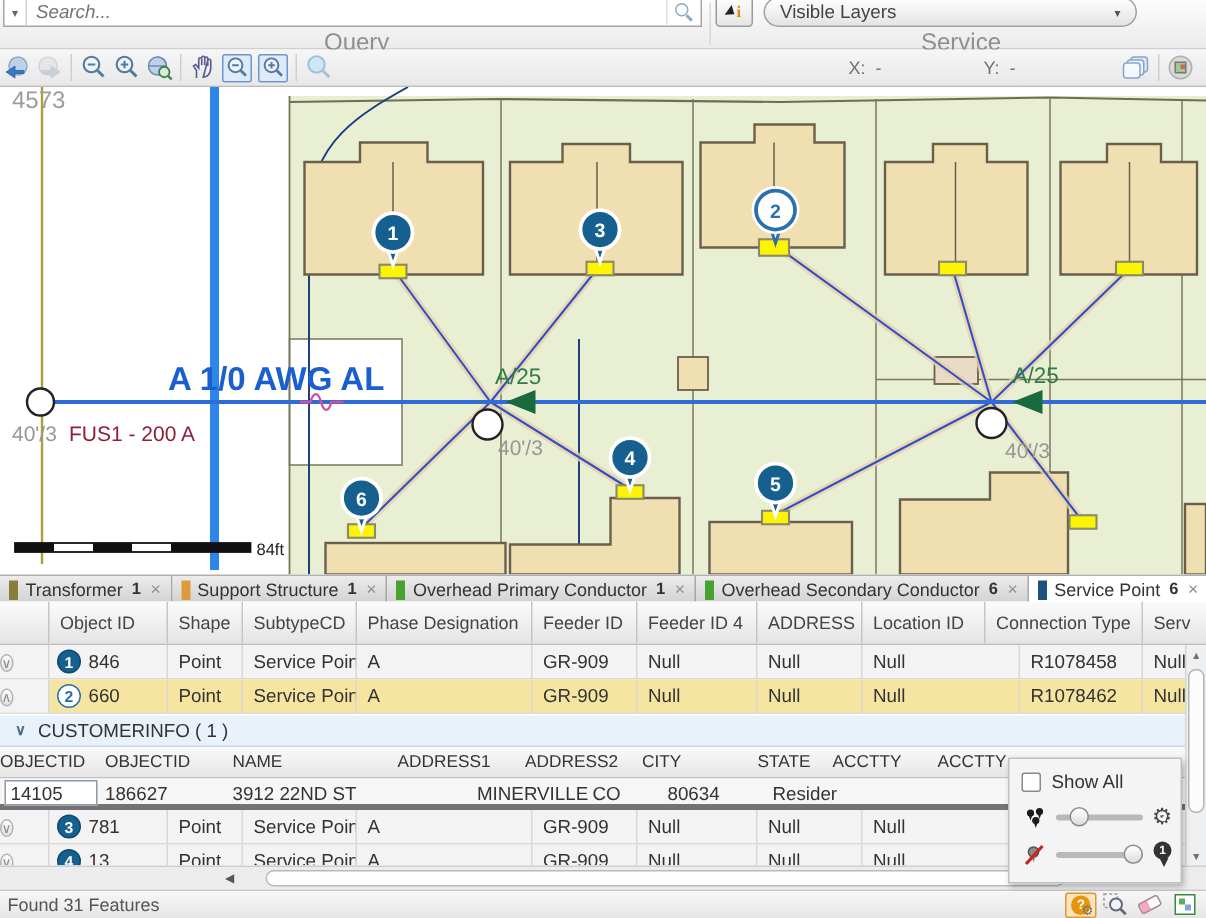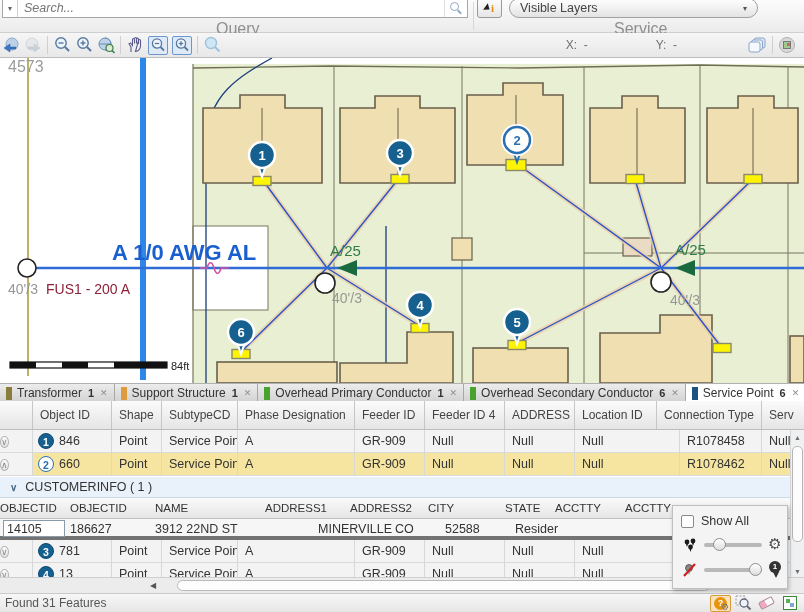--- a/index.html
+++ b/index.html
@@ -444,21 +444,21 @@
     <div class="hc s7">ACCTTY</div>
     <div class="hc s8">ACCTTY</div>
   </div>
   <div class="srow">
     <div class="dc s0" style="padding-left:3px"><span class="cellbox">14105</span></div>
     <div class="dc s1">186627</div>
     <div class="dc s3">3912 22ND ST</div>
     <div class="dc s4"></div>
     <div class="dc s5">MINERVILLE</div>
     <div class="dc s6">CO</div>
-    <div class="dc s7">52588</div>
+    <div class="dc s7">80634</div>
     <div class="dc s8">Resider</div>
   </div>
 
   <div class="drow">
     <div class="dc c0" style="padding:0"><span class="expander">∨</span></div>
     <div class="dc c1"><span class="mchip">3</span><span>781</span></div>
     <div class="dc c2">Point</div>
     <div class="dc c3">Service Point</div>
     <div class="dc c4">A</div>
     <div class="dc c5">GR-909</div>

